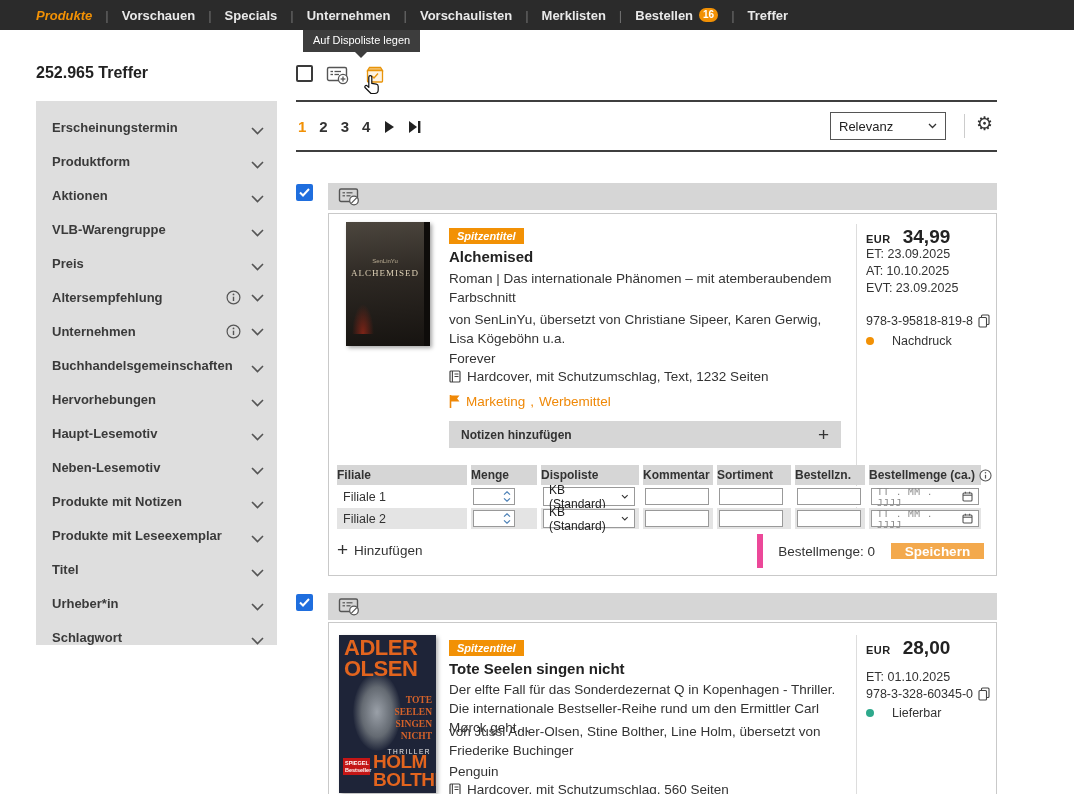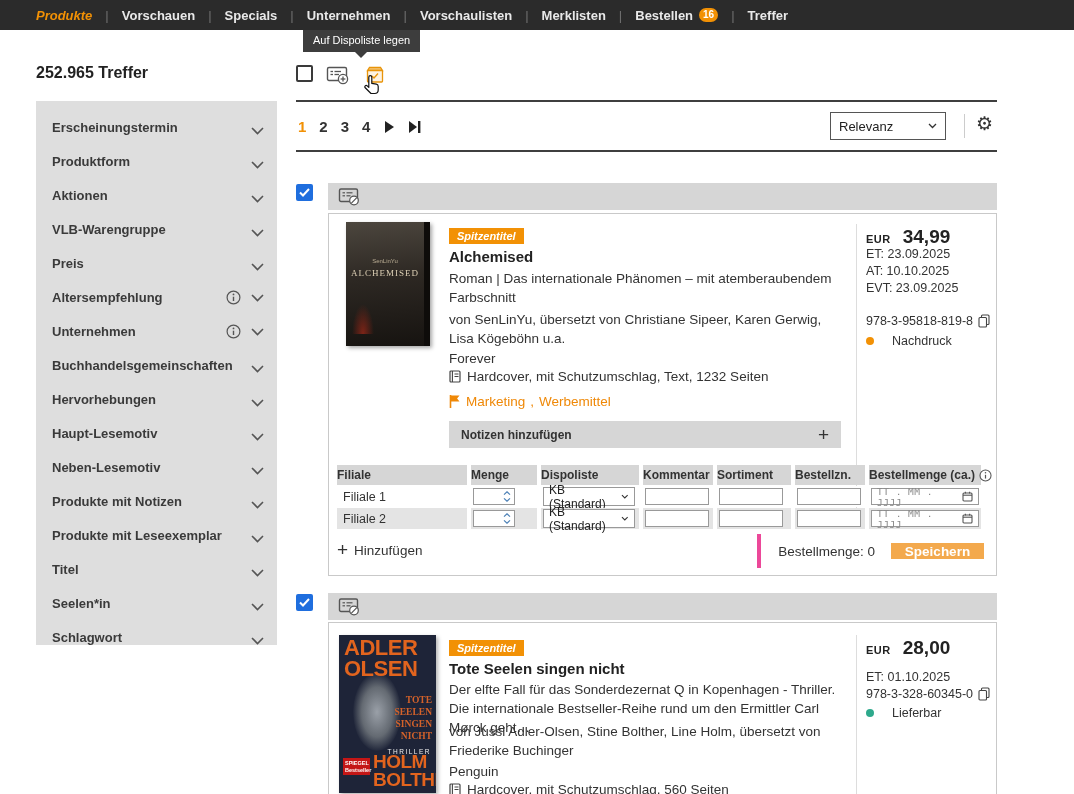--- a/index.html
+++ b/index.html
@@ -100,21 +100,21 @@
   .row-b .cell { background:#e4e4e4; }
   .cell.cinput { padding-left:2px; }
 
   .numin { width:42px; height:17px; border:1px solid #999; background:#fff; display:flex; align-items:center; justify-content:flex-end; padding-right:3px; cursor:text; }
   .selbox { width:92px; height:19px; border:1px solid #999; background:#fff; display:flex; align-items:center; justify-content:space-between; padding:0 5px; font-size:12px; color:#222; cursor:pointer; }
   .txtin { width:64px; height:17px; border:1px solid #999; background:#fff; font-size:12px; padding:0 3px; font-family:"Liberation Sans",sans-serif; }
   .datebox { width:108px; height:17px; border:1px solid #999; background:#fff; display:flex; align-items:center; justify-content:space-between; padding:0 5px; cursor:text; }
   .datebox .ph { font-size:9.5px; color:#8a8a8a; font-family:"DejaVu Sans Mono", monospace; letter-spacing:0.5px; }
 
   .addrow { position:absolute; left:8px; top:327px; display:flex; align-items:center; gap:6px; font-size:13.5px; color:#333; cursor:pointer; }
-  .bottomstrip { position:absolute; left:428px; top:320px; width:227px; height:34px; border-left:4px solid #ec4899; display:flex; align-items:center; justify-content:flex-end; gap:16px; }
+  .bottomstrip { position:absolute; left:428px; top:320px; width:227px; height:34px; border-left:6px solid #ec4899; display:flex; align-items:center; justify-content:flex-end; gap:16px; }
   .total { font-size:13.5px; color:#333; }
   .savebtn { width:93px; height:16px; background:#f3a94d; color:#fff; font-weight:bold; font-size:13.5px; border:none; display:flex; align-items:center; justify-content:center; cursor:pointer; }
 
   
   .cv1 {
     position:absolute; left:17px; top:8px; width:84px; height:124px;
     background:linear-gradient(175deg,#4c463e 0%, #2d2823 45%, #161310 100%);
     border-right:6px solid #0e0c0a; box-shadow:2px 2px 4px rgba(0,0,0,.35); cursor:pointer;
   }
   .cv1 .cv1a { position:absolute; left:0; right:0; top:36px; text-align:center; font-size:6px; color:#b9ac93; }
@@ -312,21 +312,21 @@
       <span class="flabel">Titel</span>
       <span class="ficons">
           <span>
             <svg width="13" height="8" viewBox="0 0 13 8">
               <polyline points="1,1 6.5,6.5 12,1" fill="none" stroke="#555" stroke-width="1.6"></polyline>
             </svg>
           </span>
         </span>
     </div>
     <div class="filter">
-      <span class="flabel">Seelen*in</span>
+      <span class="flabel">Urheber*in</span>
       <span class="ficons">
           <span>
             <svg width="13" height="8" viewBox="0 0 13 8">
               <polyline points="1,1 6.5,6.5 12,1" fill="none" stroke="#555" stroke-width="1.6"></polyline>
             </svg>
           </span>
         </span>
     </div>
     <div class="filter">
       <span class="flabel">Schlagwort</span>

